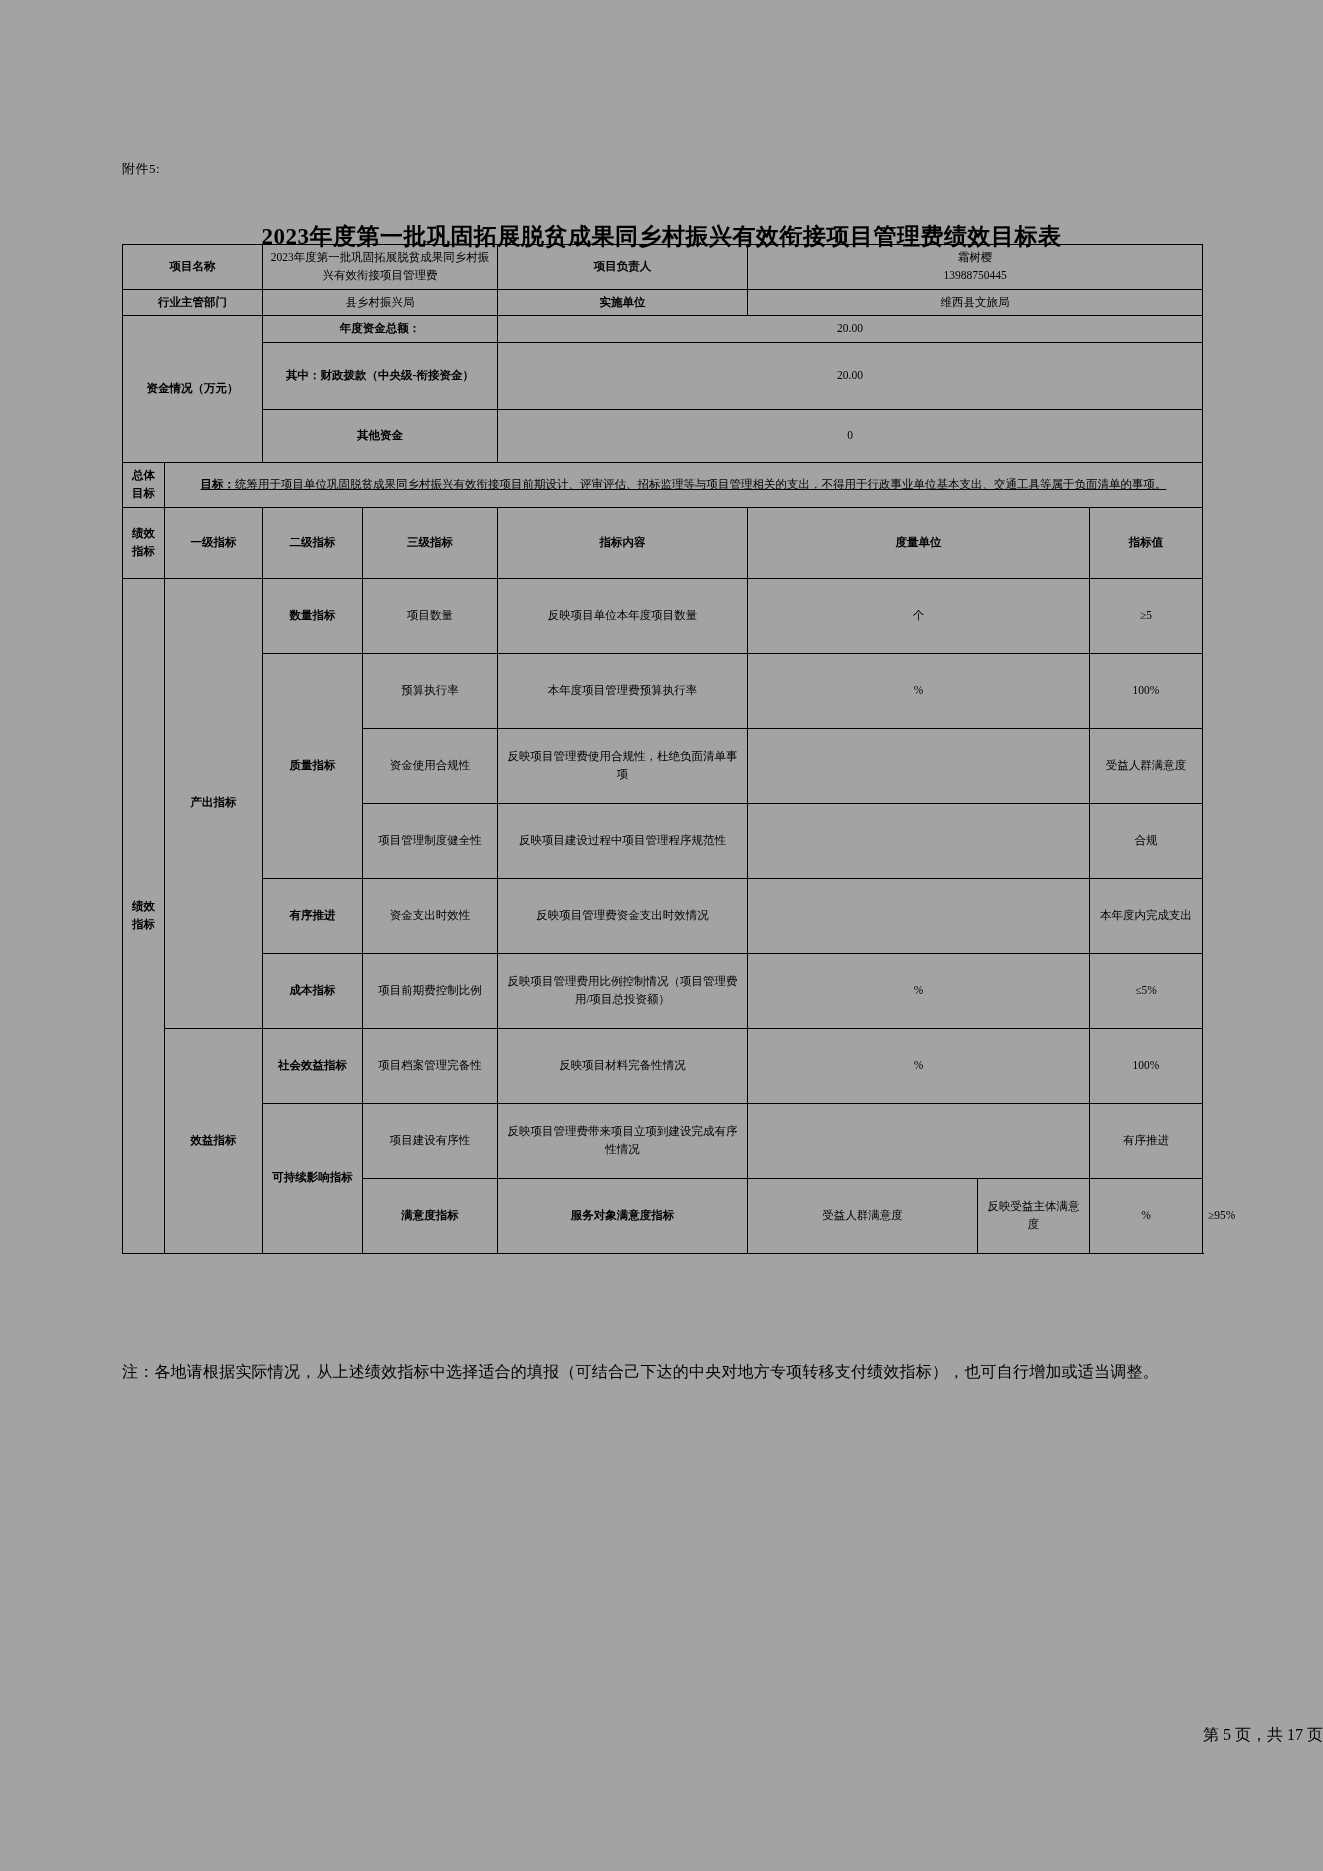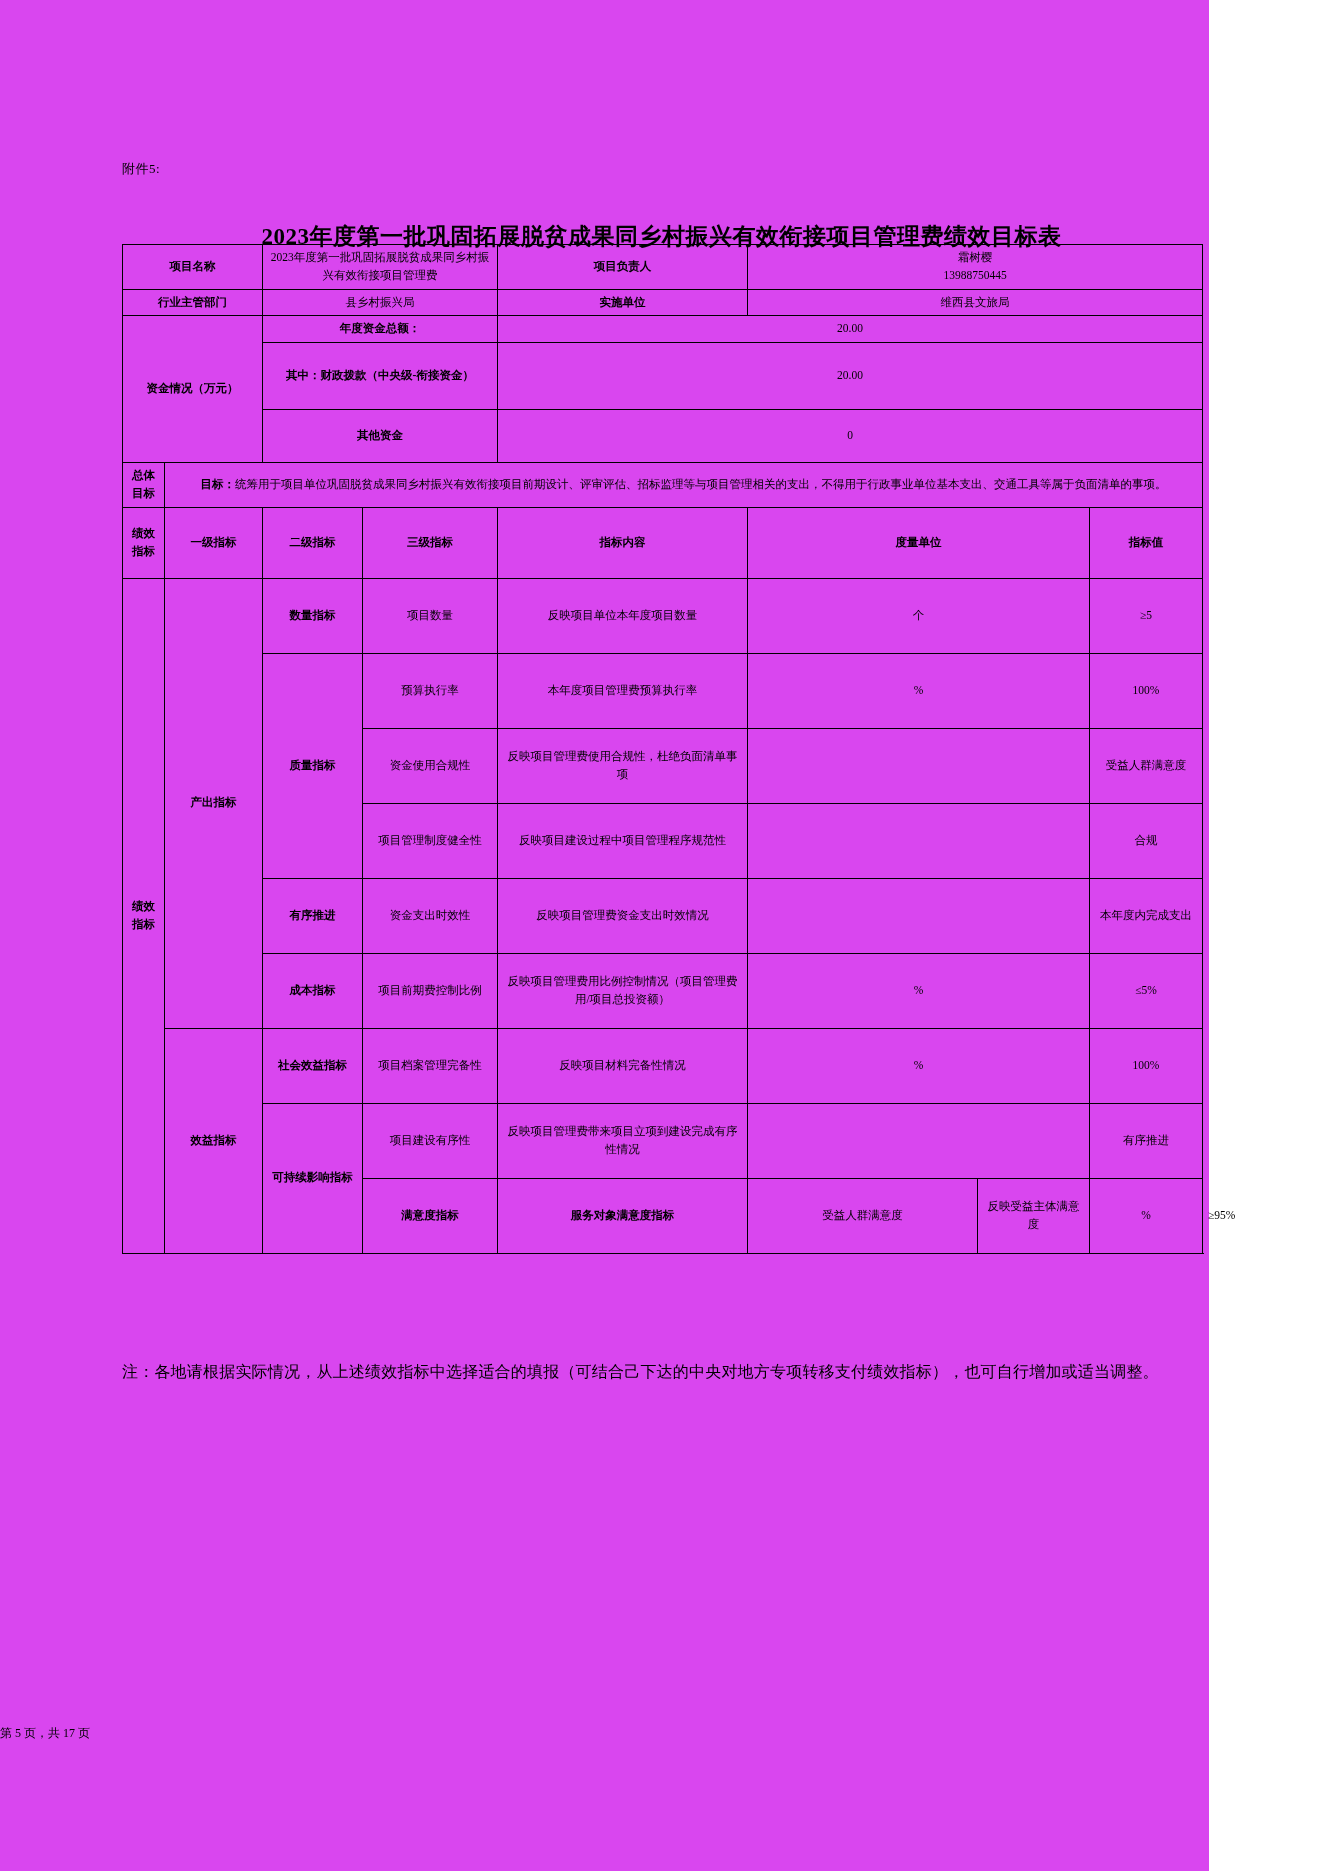--- a/index.html
+++ b/index.html
@@ -10,23 +10,23 @@
   body {
     width: 1323px;
     height: 1871px;
     font-family: "Liberation Serif", serif;
     color: #000000;
     position: relative;
   }
   .page {
     position: absolute;
     left: 0; top: 0;
-    width: 1209px;
+    width: 1323px;
     height: 1871px;
-    background: #d946ef;
+    background: #a3a3a3;
   }
   .attachment-label {
     position: absolute;
     left: 122px;
     top: 160px;
     font-size: 13px;
     font-family: "Liberation Serif", serif;
     letter-spacing: 0.5px;
   }
   .doc-title {
@@ -60,37 +60,38 @@
   }
   td.b { font-weight: bold; font-size: 12px; margin-top: 22px; }
   td.small { font-size: 11px; }
   .cellwrap { display: block; }
   .phone { display: block; }
   .goal-body {
     text-align: left;
     line-height: 1.85;
     font-size: 12px;
     padding: 10px 12px;
+    text-decoration: underline;
   }
   .goal-body b { font-weight: bold; }
   .note {
     position: absolute;
     left: 122px;
     top: 1362px;
     font-size: 16px;
     font-family: "Liberation Serif", serif;
     letter-spacing: 0.2px;
   }
   .footer {
     position: absolute;
     left: 0;
     top: 1725px;
     width: 1323px;
-    text-align: left;
-    font-size: 12px;
+    text-align: right;
+    font-size: 16px;
     font-family: "Liberation Serif", serif;
   }
 </style>
 </head>
 <body>
 
 <div class="page">
 
   <div class="attachment-label">附件5:</div>
 

